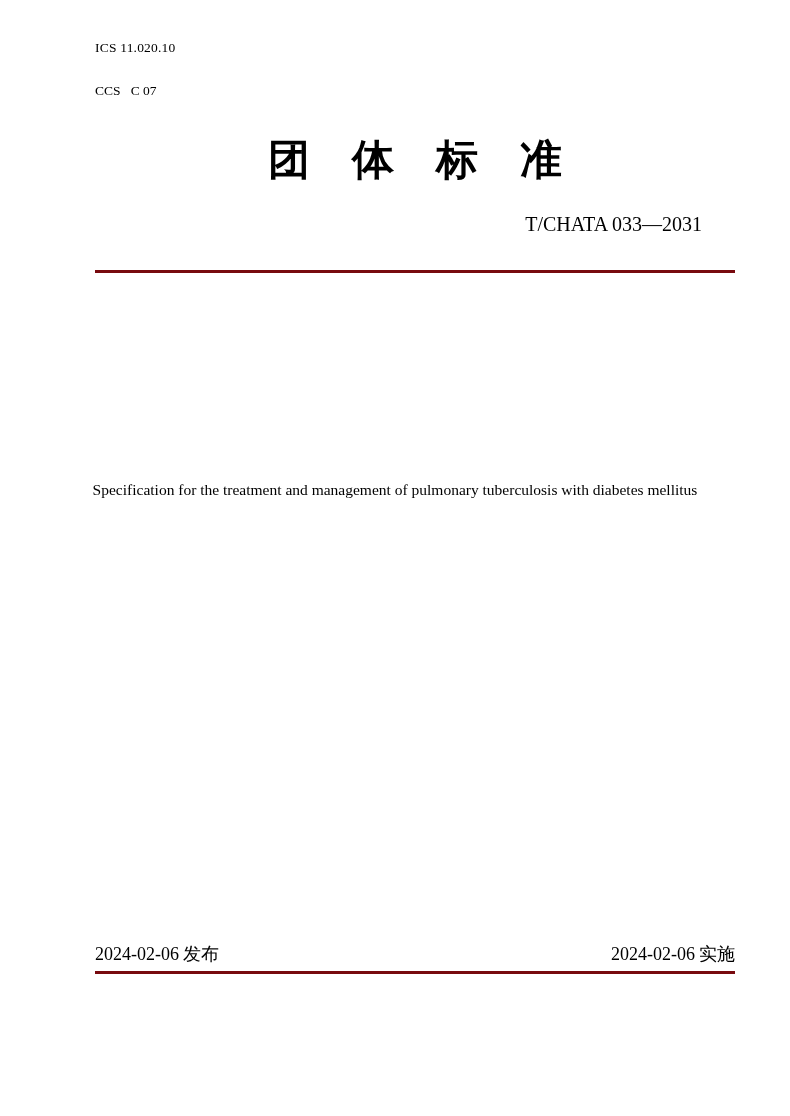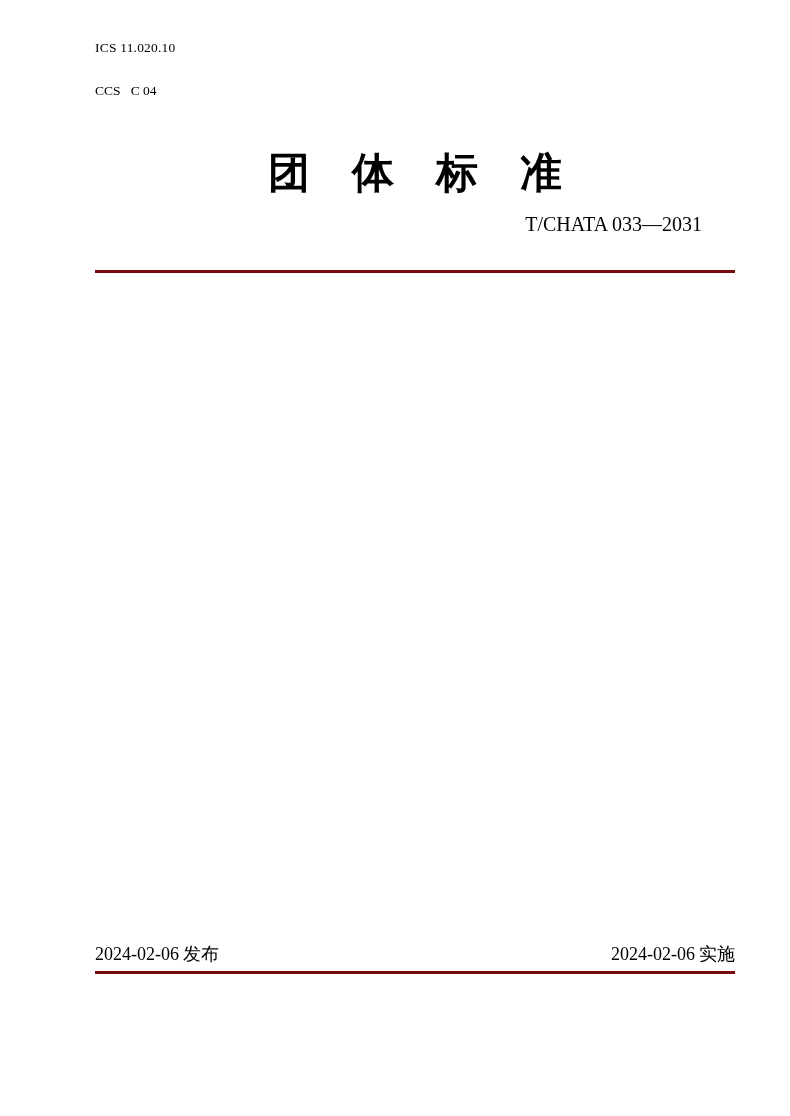--- a/index.html
+++ b/index.html
@@ -31,21 +31,21 @@
     left: 95px; top: 40px;
     font-size: 13.5px;
     letter-spacing: 0.2px;
   }
   .ccs-code {
     left: 95px; top: 83px;
     font-size: 13.5px;
     white-space: pre;
   }
   .doc-type-heading {
-    left: 95px; top: 152px;
+    left: 95px; top: 139px;
     width: 640px;
     box-sizing: border-box;
     text-align: center;
     font-size: 42px;
     line-height: 1;
     font-weight: 700;
     letter-spacing: 42px;
     padding-left: 42px;
     white-space: nowrap;
   }
@@ -107,29 +107,30 @@
     white-space: nowrap;
   }
 </style>
 </head>
 <body>
 
 <div class="page">
 
   <div class="abs ics-code serif">ICS 11.020.10</div>
 
-  <div class="abs ccs-code serif">CCS   C 04</div>
+  <div class="abs ccs-code serif">CCS   C 07</div>
 
   <div class="abs doc-type-heading cjk">团体标准</div>
 
   <div class="abs standard-number serif">T/CHATA 033—2031</div>
 
   <div class="abs rule rule-top" style="background: rgb(120, 10, 14);"></div>
 
 
+  <div class="abs doc-title-en serif">Specification for the treatment and management of pulmonary tuberculosis with diabetes mellitus</div>
 
   <div class="abs footer-dates">
     <div>
       <span class="serif">2024-02-06</span><span class="date-label cjk">发布</span>
     </div>
     <div>
       <span class="serif">2024-02-06</span><span class="date-label cjk">实施</span>
     </div>
   </div>
 

